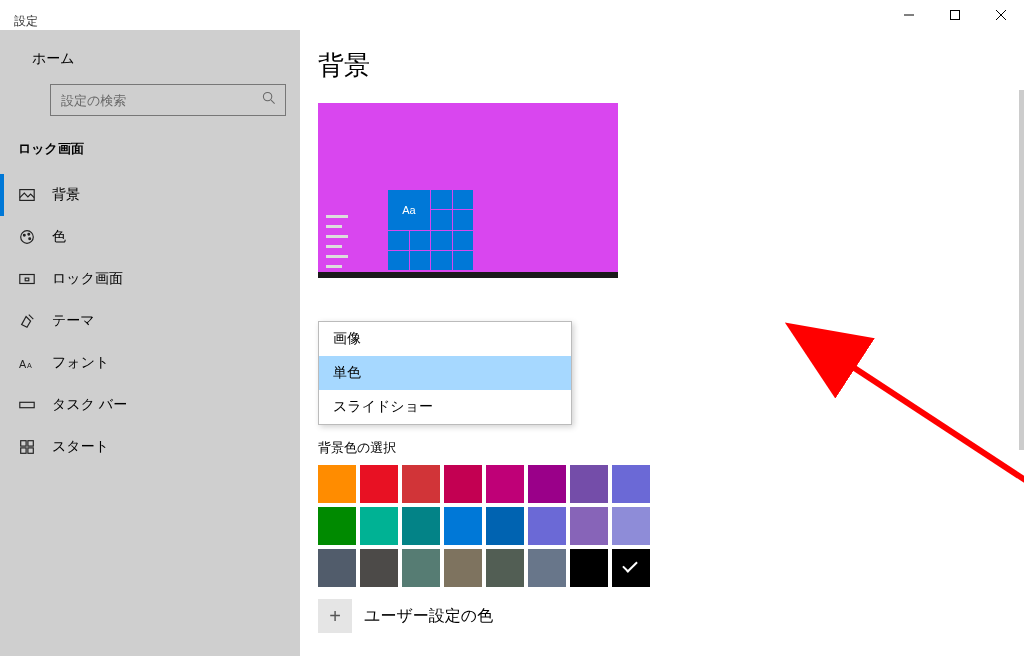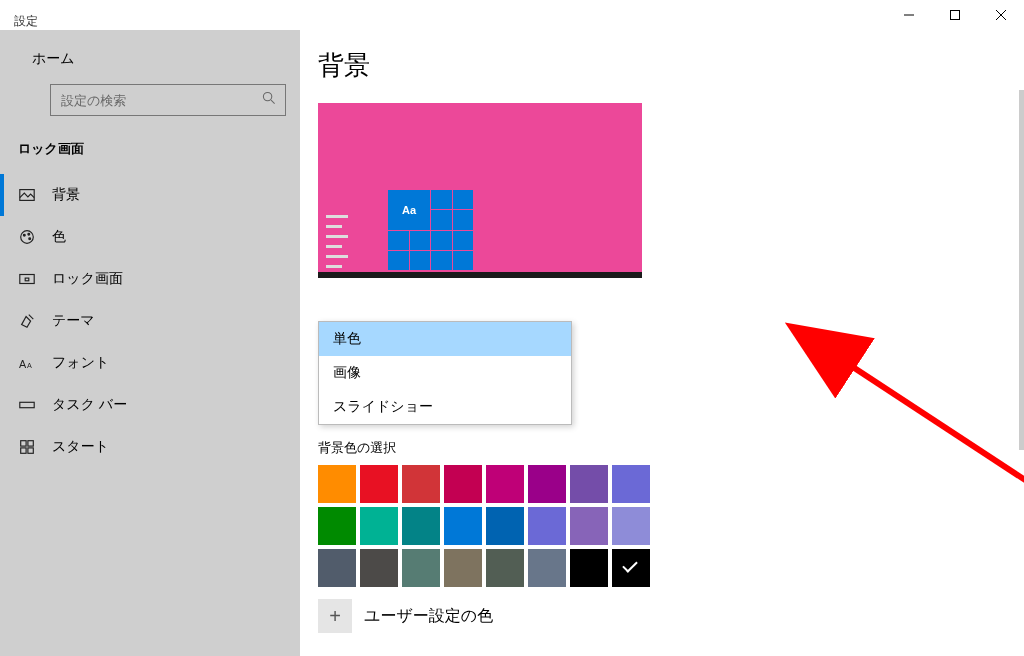--- a/index.html
+++ b/index.html
@@ -26,21 +26,21 @@
 .sidebar .item { display: flex; align-items: center; gap: 16px; padding: 12px 18px; font-size: 14px; position: relative; }
 .sidebar .item.active::before { content: ""; position: absolute; left: 0; top: 0; bottom: 0; width: 4px; background: #0078d7; }
 .sidebar .item .ico { width: 18px; height: 18px; display: flex; align-items: center; justify-content: center; }
 .sidebar .item .ico svg { width: 18px; height: 18px; stroke: #222; stroke-width: 1.3; fill: none; }
 
 
 .main { flex: 1; padding: 18px 0 0 18px; position: relative; overflow: hidden; }
 .main h1 { font-size: 26px; font-weight: 400; margin-bottom: 20px; }
 
 
-.preview { width: 324px; height: 175px; background: #ec4899; position: relative; font-weight: bold; }
+.preview { width: 300px; height: 175px; background: #d946ef; position: relative; }
 .preview .taskbar { position: absolute; bottom: 0; left: 0; right: 0; height: 6px; background: #1a1a1a; }
 .preview .window { position: absolute; left: 8px; bottom: 8px; width: 35px; height: 55px; }
 .preview .window .row { height: 7px; margin-bottom: 3px; display: flex; }
 .preview .window .bar { background: #ddd; height: 3px; }
 .preview .b1 { width: 22px; }
 .preview .b2 { width: 16px; }
 .preview .tiles { position: absolute; left: 70px; bottom: 8px; width: 85px; height: 80px; display: grid; grid-template-columns: repeat(4, 1fr); grid-template-rows: repeat(4, 1fr); gap: 1px; }
 .preview .tile { background: #0078d7; }
 .preview .tile.big { grid-column: span 2; grid-row: span 2; display: flex; align-items: center; justify-content: center; color: #fff; font-size: 11px; }
 
@@ -219,22 +219,22 @@
           <div class="tile"></div>
         <div class="tile"></div>
           <div class="tile"></div>
           <div class="tile"></div>
           <div class="tile"></div>
       </div>
       <div class="taskbar"></div>
     </div>
 
     <div class="dropdown">
+      <div class="opt">画像</div>
       <div class="opt sel">単色</div>
-      <div class="opt">画像</div>
       <div class="opt">スライドショー</div>
     </div>
 
     <div class="sublabel">背景色の選択</div>
 
     <div class="swatches" id="swatches">
         <div class="swatchrow">
           <div class="swatch" style="background: rgb(255, 140, 0);"></div>
           <div class="swatch" style="background: rgb(232, 17, 35);"></div>
           <div class="swatch" style="background: rgb(209, 52, 56);"></div>

